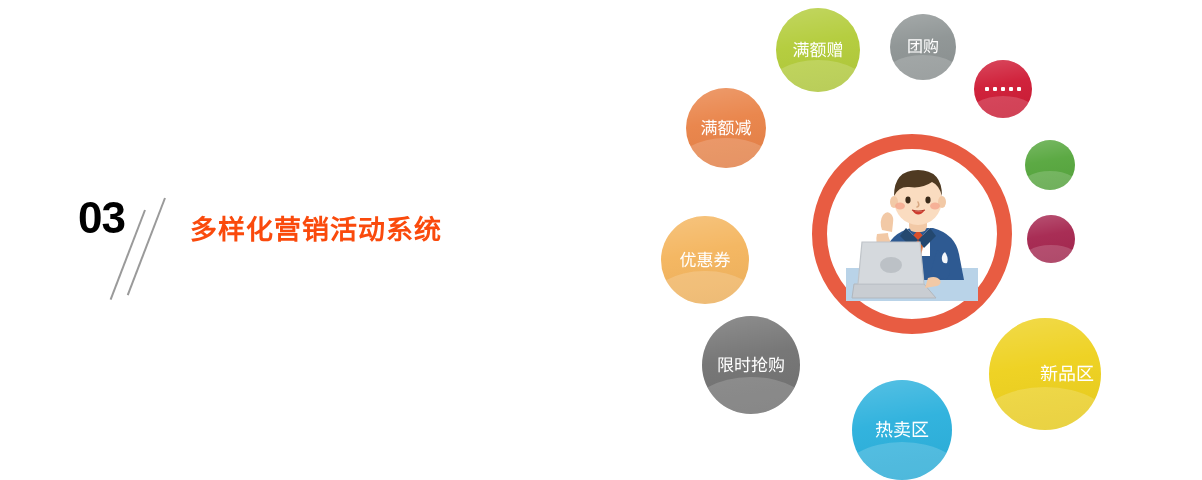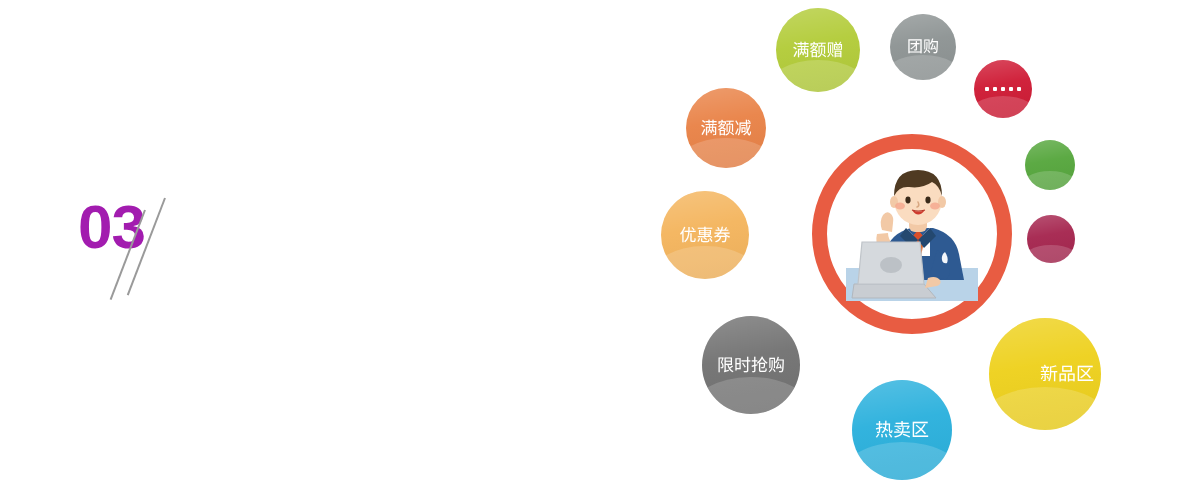--- a/index.html
+++ b/index.html
@@ -24,24 +24,24 @@
     position: absolute;
     left: 0;
     top: 0;
     width: 640px;
     height: 480px;
   }
   .numeral {
     position: absolute;
     left: 78px;
     top: 196px;
-    font-size: 62px;
+    font-size: 44px;
     font-weight: bold;
     letter-spacing: -1px;
-    color: #a21caf;
+    color: #000000;
     line-height: 1;
     font-family: "Liberation Sans", "DejaVu Sans", sans-serif;
   }
   .slash-group {
     position: absolute;
     left: 118px;
     top: 196px;
     width: 80px;
     height: 110px;
     pointer-events: none;
@@ -177,20 +177,21 @@
 
   <div class="left-block">
 
     <div class="numeral">03</div>
 
     <div class="slash-group">
       <div class="slash slash-a"></div>
       <div class="slash slash-b"></div>
     </div>
 
+    <div class="headline">多样化营销活动系统</div>
 
   </div>
 
   <div class="diagram">
 
     <div id="bubble-layer">
         <div class="bubble" style="left: 136px; top: 8px; width: 84px; height: 84px; background: rgb(179, 204, 58);">
           <span class="blabel" style="font-size: 17px;">满额赠</span>
         </div>
         <div class="bubble" style="left: 250px; top: 14px; width: 66px; height: 66px; background: rgb(142, 148, 148);">
@@ -202,21 +203,21 @@
             <i></i>
             <i></i>
             <i></i>
             <i></i>
           </div>
         </div>
         <div class="bubble" style="left: 46px; top: 88px; width: 80px; height: 80px; background: rgb(233, 131, 72);">
           <span class="blabel" style="font-size: 17px;">满额减</span>
         </div>
         <div class="bubble" style="left: 385px; top: 140px; width: 50px; height: 50px; background: rgb(87, 167, 62);"></div>
-        <div class="bubble" style="left: 21px; top: 191px; width: 88px; height: 88px; background: rgb(244, 181, 94);">
+        <div class="bubble" style="left: 21px; top: 216px; width: 88px; height: 88px; background: rgb(244, 181, 94);">
           <span class="blabel" style="font-size: 17px;">优惠券</span>
         </div>
         <div class="bubble" style="left: 387px; top: 215px; width: 48px; height: 48px; background: rgb(166, 39, 80);"></div>
         <div class="bubble" style="left: 62px; top: 316px; width: 98px; height: 98px; background: #737373;">
           <span class="blabel" style="font-size: 17px;">限时抢购</span>
         </div>
         <div class="bubble" style="left: 349px; top: 318px; width: 112px; height: 112px; background: rgb(238, 209, 30);">
           <span class="blabel" style="font-size: 18px; margin-left: 44px;">新品区</span>
         </div>
         <div class="bubble" style="left: 212px; top: 380px; width: 100px; height: 100px; background: rgb(44, 177, 221);">

